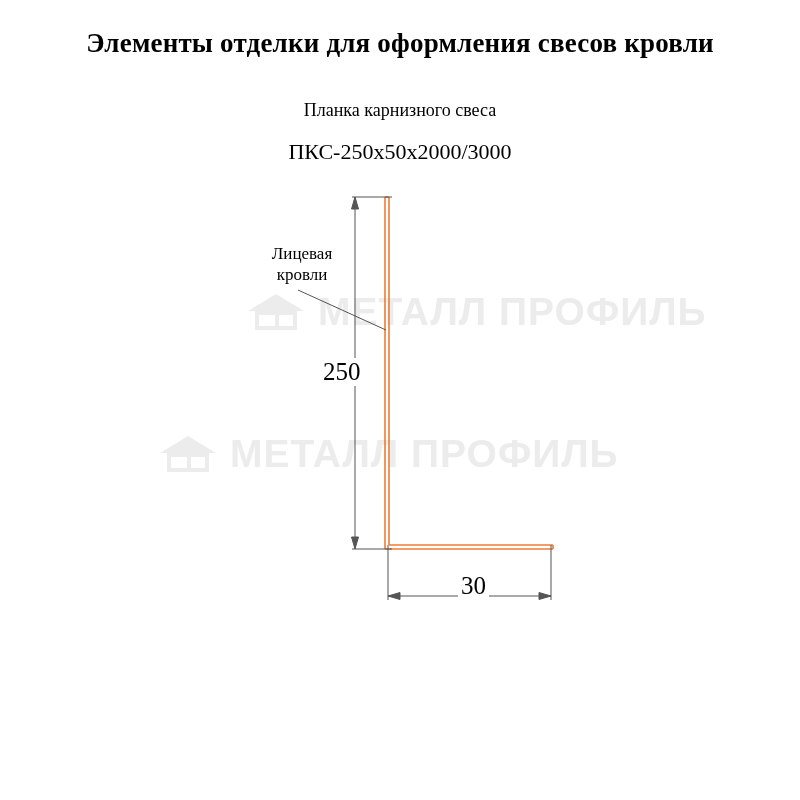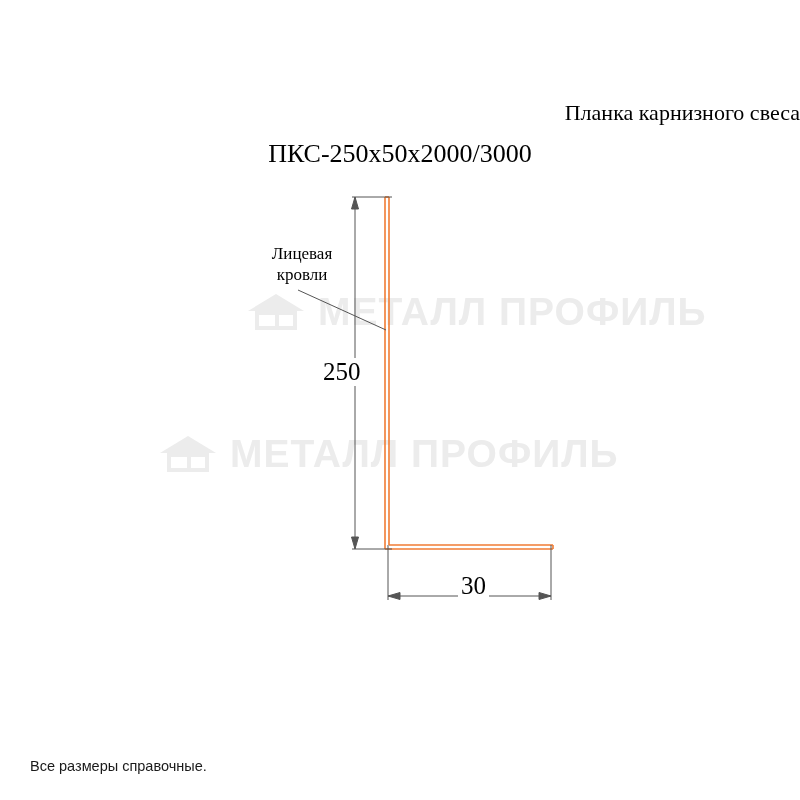--- a/index.html
+++ b/index.html
@@ -32,33 +32,33 @@
     font-size: 27px;
     font-weight: bold;
     letter-spacing: 0.2px;
     color: #000;
   }
   .sub-title-1 {
     position: absolute;
     top: 100px;
     left: 0;
     width: 800px;
-    text-align: right;
+    text-align: center;
+    font-family: "Liberation Serif", serif;
+    font-size: 18px;
+    color: #000;
+  }
+  .sub-title-2 {
+    position: absolute;
+    top: 139px;
+    left: 0;
+    width: 800px;
+    text-align: center;
     font-family: "Liberation Serif", serif;
     font-size: 22px;
-    color: #000;
-  }
-  .sub-title-2 {
-    position: absolute;
-    top: 139px;
-    left: 0;
-    width: 800px;
-    text-align: center;
-    font-family: "Liberation Serif", serif;
-    font-size: 26px;
     color: #000;
   }
 
   
   .watermark {
     position: absolute;
     display: flex;
     align-items: center;
     gap: 14px;
     color: #e9e9e9;
@@ -148,20 +148,21 @@
     font-size: 14.5px;
     line-height: 23px;
     color: #1a1a1a;
   }
 </style>
 </head>
 <body>
 
 <div class="page">
 
+  <div class="main-title">Элементы отделки для оформления свесов кровли</div>
   <div class="sub-title-1">Планка карнизного свеса</div>
   <div class="sub-title-2">ПКС-250х50х2000/3000</div>
 
   <div class="watermark" id="wm1">
     <div class="wm-logo">
       <div class="roof"></div>
       <div class="body"></div>
       <div class="divider"></div>
     </div>
     <div class="wm-text">МЕТАЛЛ ПРОФИЛЬ</div>
@@ -220,16 +221,15 @@
 
   <div class="callout-label">
     <div>Лицевая</div>
     <div>кровли</div>
   </div>
 
   <div class="dim-label" id="label-250">250</div>
   <div class="dim-label" id="label-50">30</div>
 
   <div class="footer">
-    <div>Все размеры справочные.</div>
   </div>
 
 </div>
 
 </body></html>

